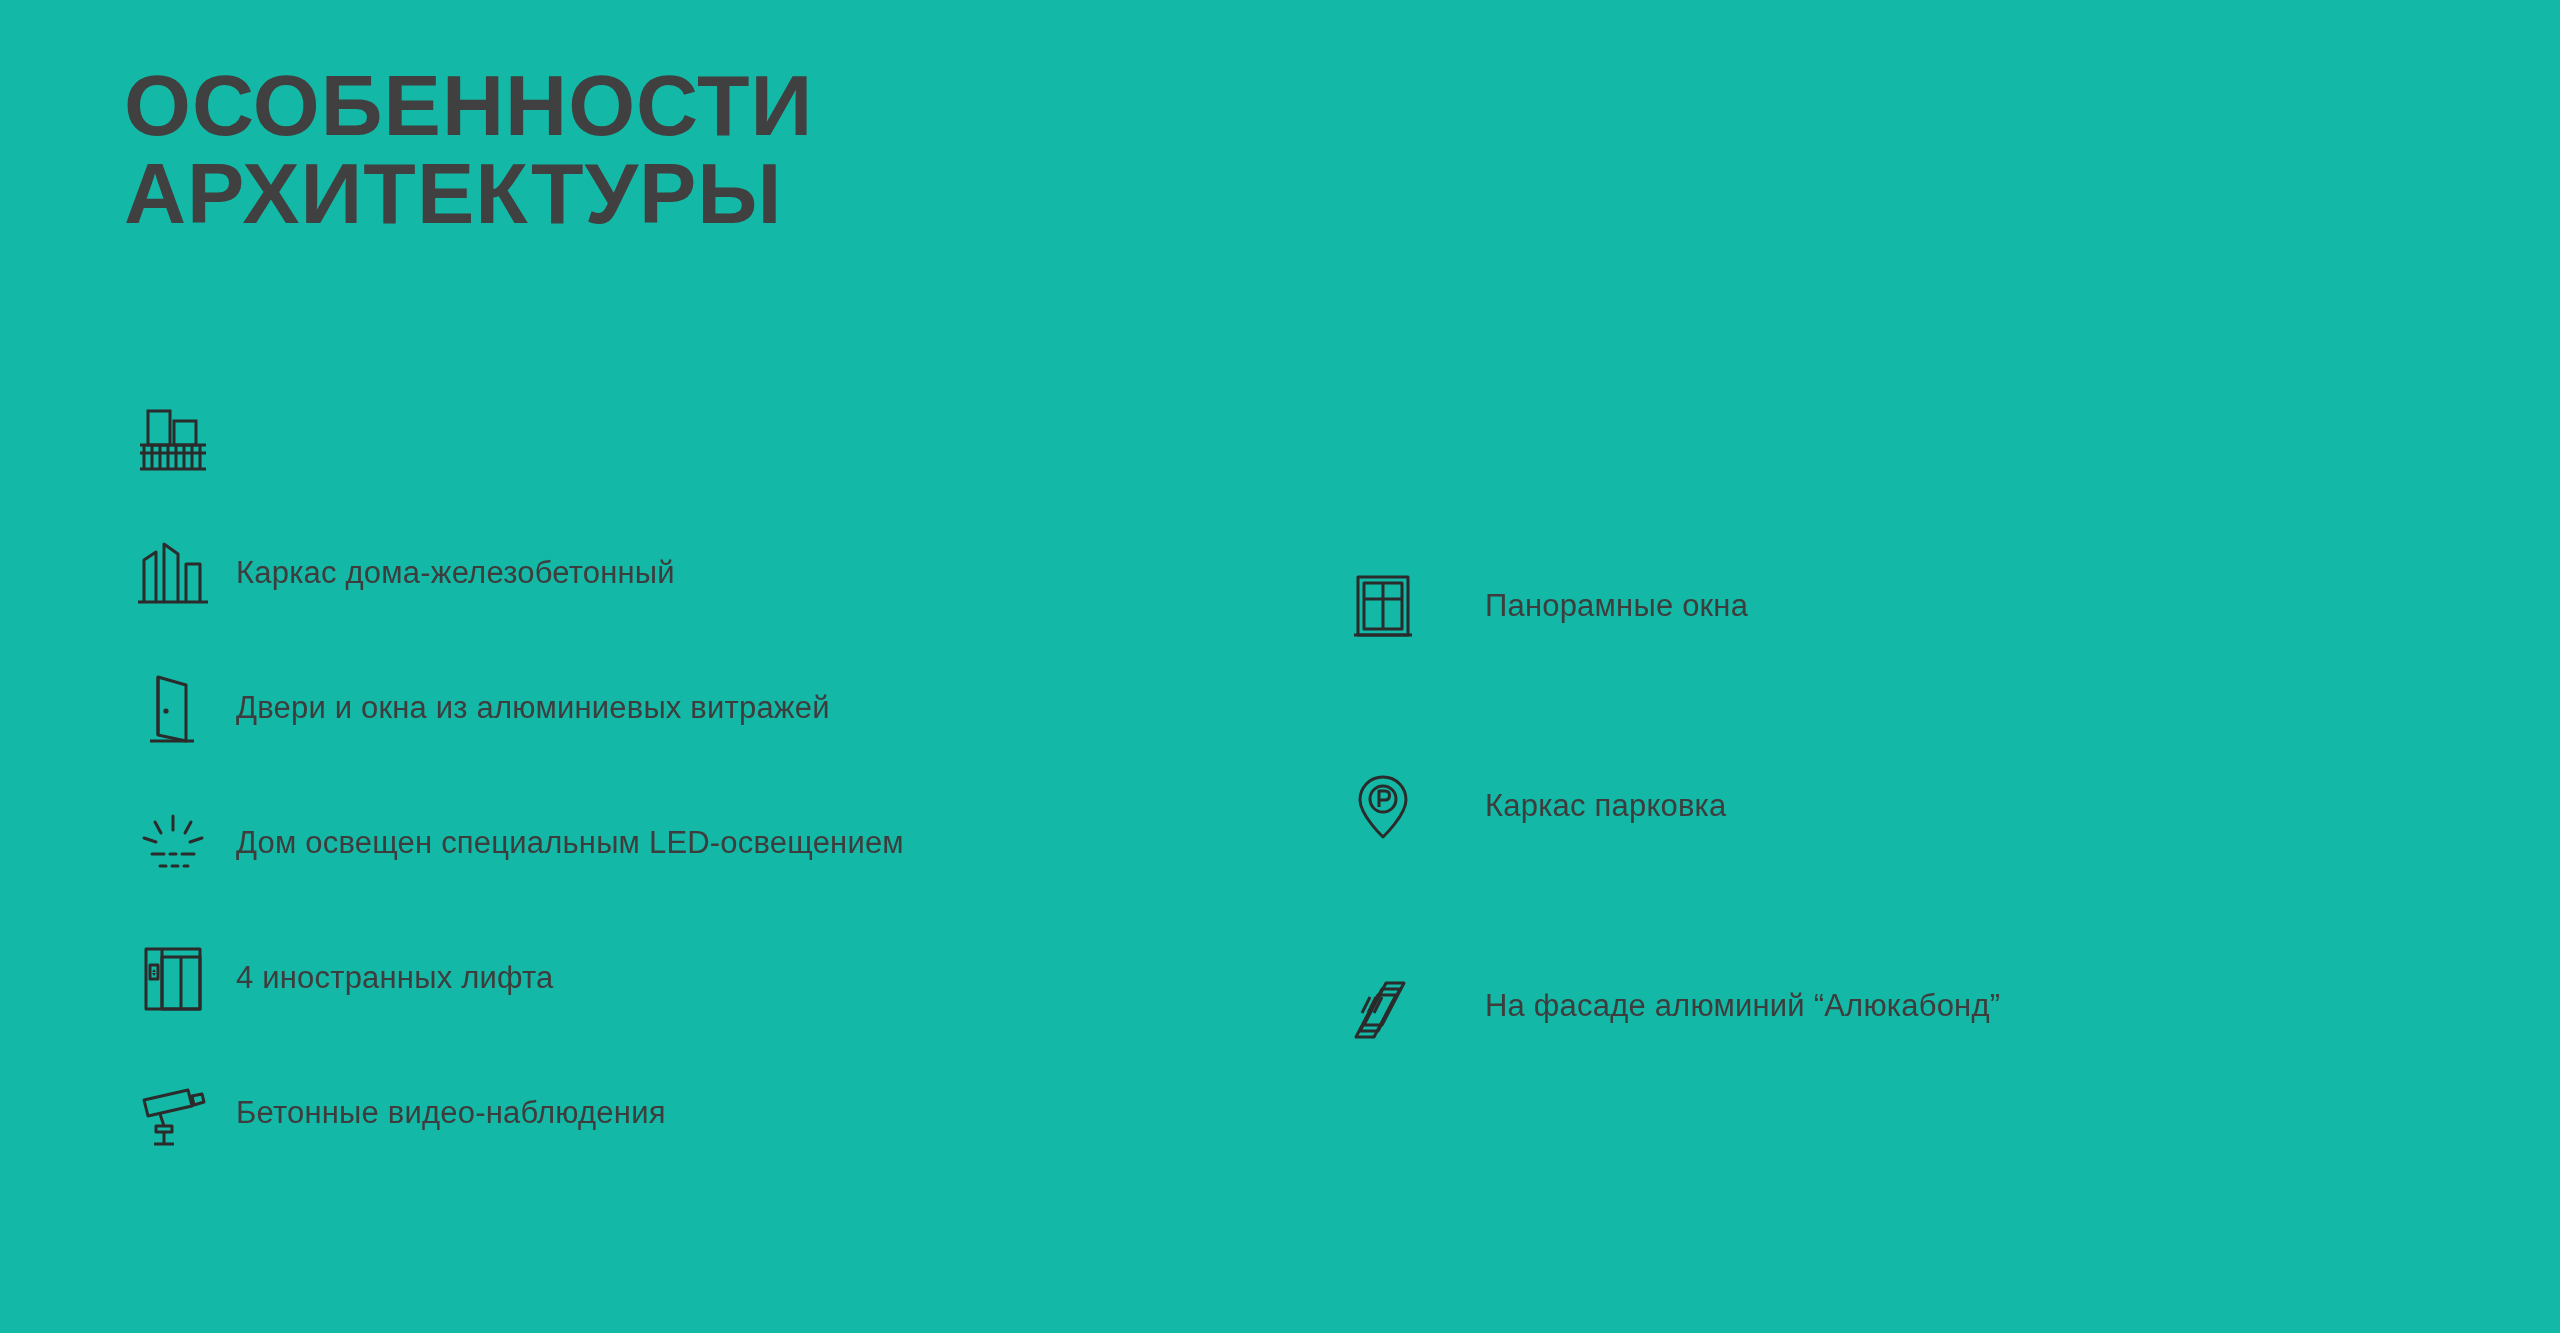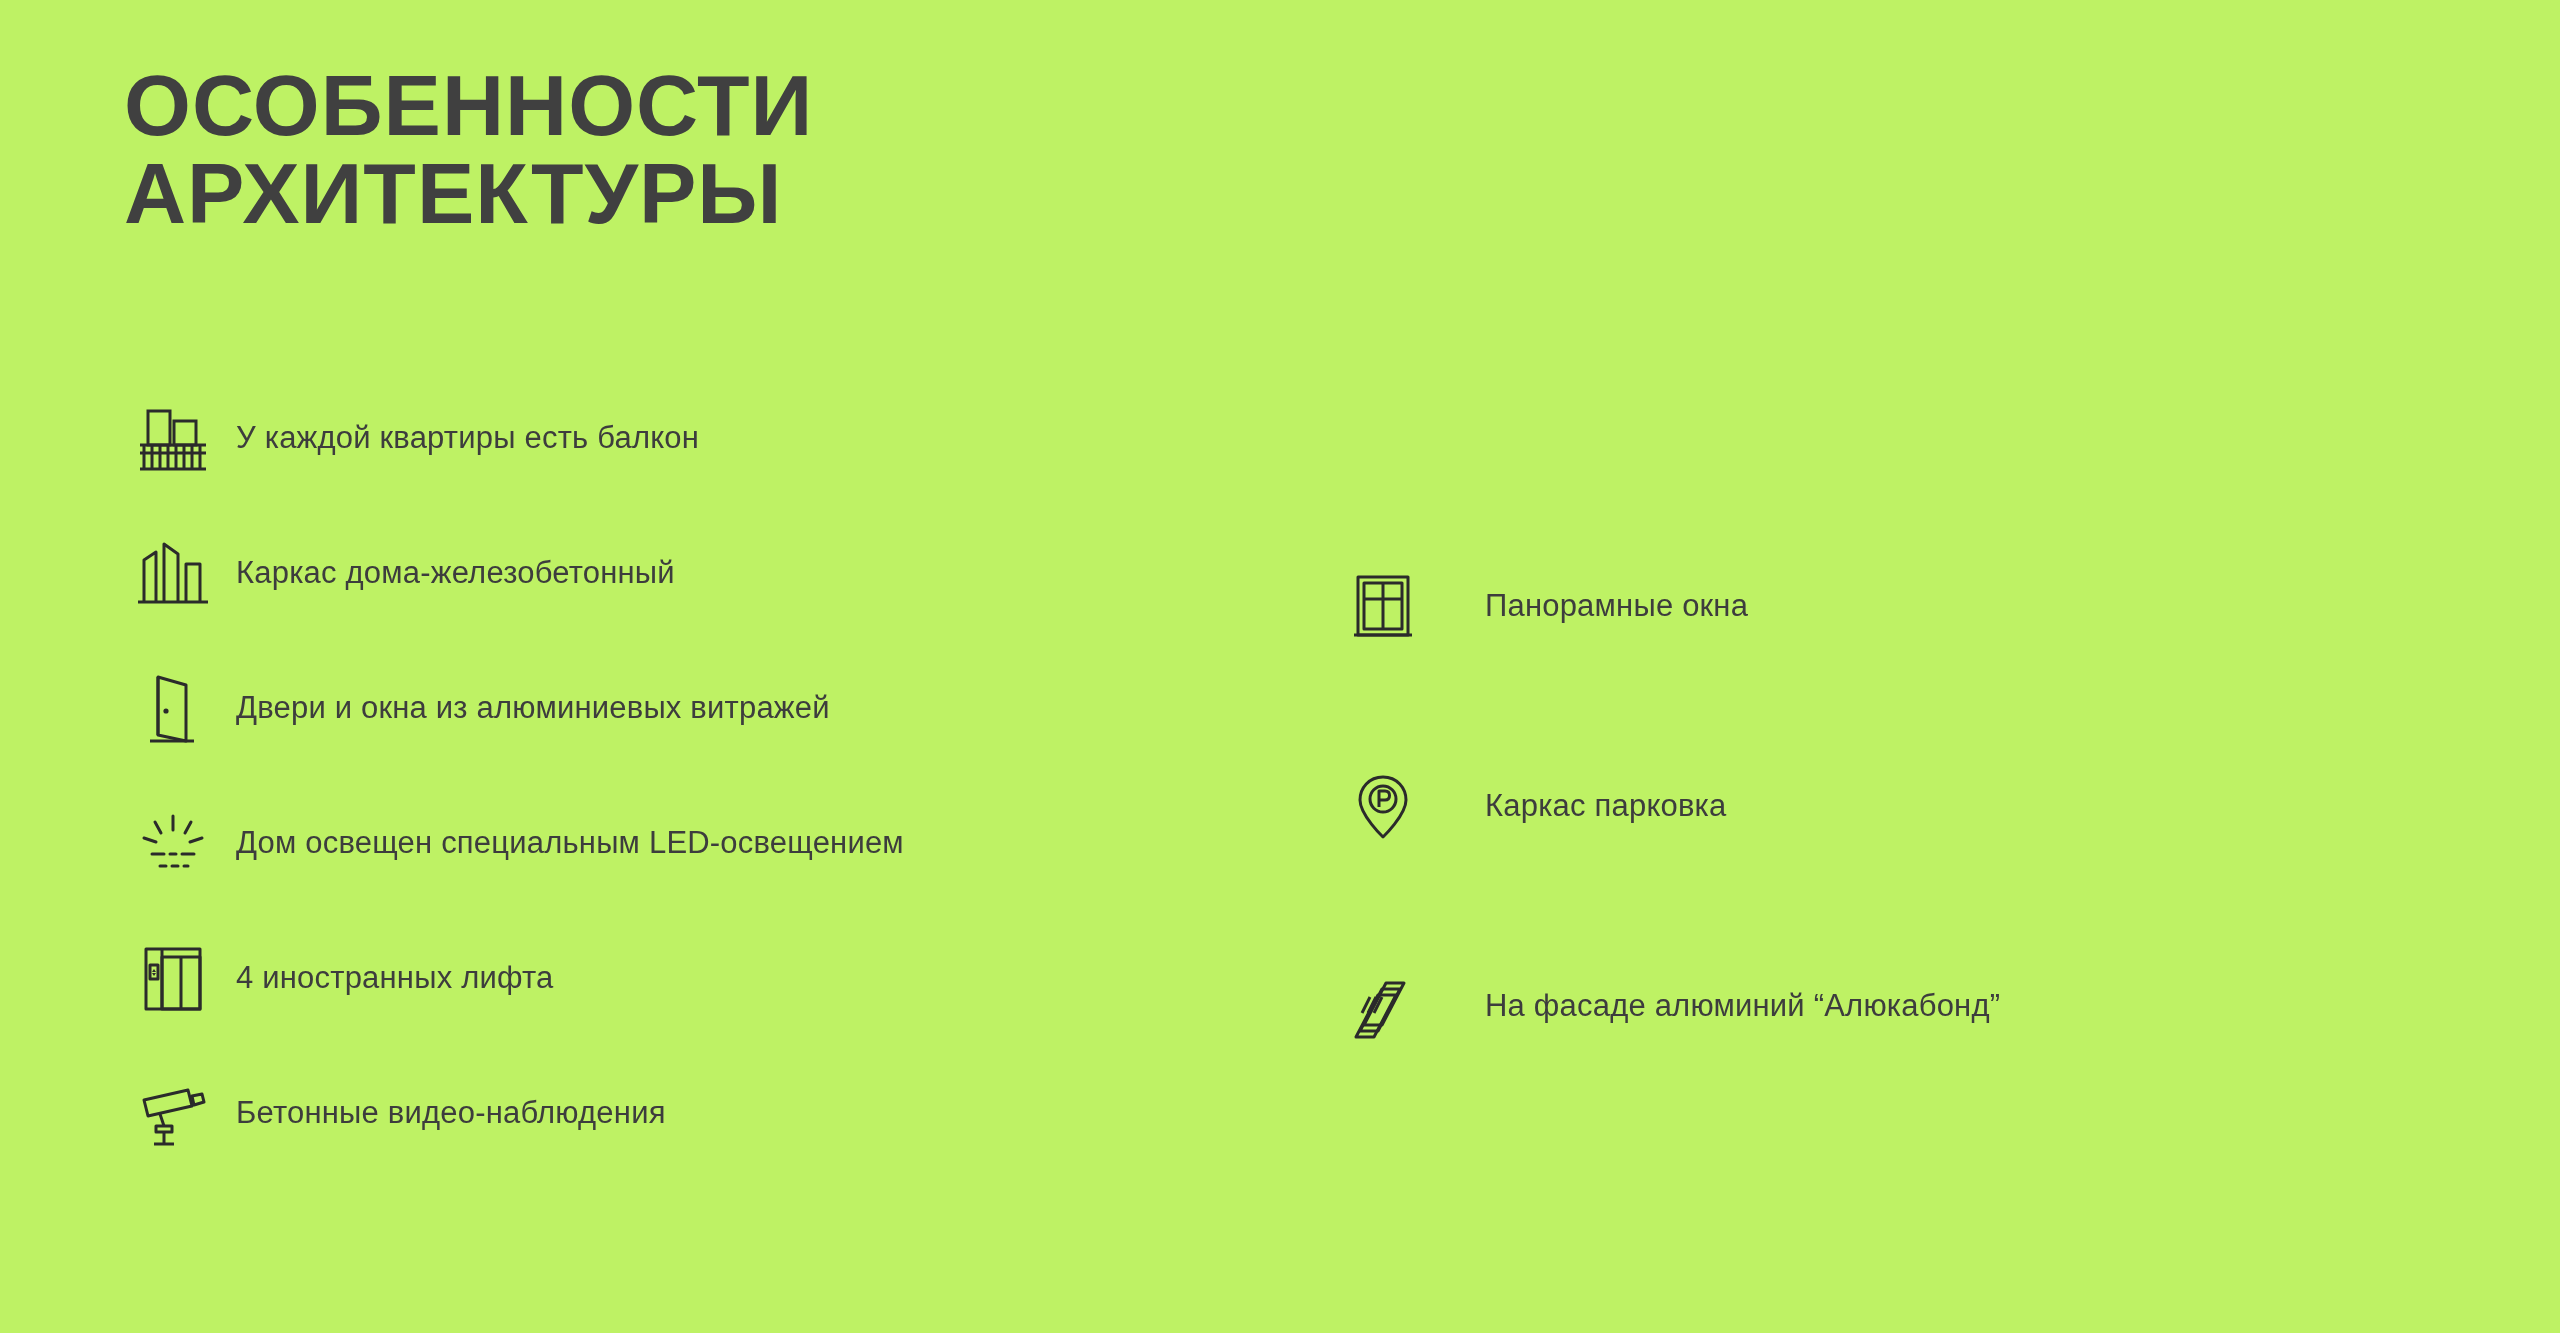--- a/index.html
+++ b/index.html
@@ -13,21 +13,21 @@
     font-family: "Liberation Sans", sans-serif;
     color: #3a3a3a;
     overflow: hidden;
     position: relative;
   }
 
   .slide {
     position: relative;
     width: 2560px;
     height: 1333px;
-    background: #bef264;
+    background: #14b8a6;
   }
 
   
   .title-block {
     position: absolute;
     left: 124px;
     top: 62px;
     width: 1200px;
   }
   .title-line {
@@ -108,21 +108,20 @@
           <line x1="14" y1="50" x2="14" y2="74"></line>
           <line x1="22" y1="50" x2="22" y2="74"></line>
           <line x1="30" y1="50" x2="30" y2="74"></line>
           <line x1="38" y1="50" x2="38" y2="74"></line>
           <line x1="46" y1="50" x2="46" y2="74"></line>
           <line x1="54" y1="50" x2="54" y2="74"></line>
           <line x1="62" y1="50" x2="62" y2="74"></line>
           <line x1="70" y1="50" x2="70" y2="74"></line>
         </svg>
       </span>
-      <span class="label">У каждой квартиры есть балкон</span>
     </div>
 
     <div class="feature">
       <span class="icon-box">
         <svg width="86" height="86" viewBox="0 0 86 86" fill="none" stroke="#2b2b2b" stroke-width="3" stroke-linejoin="round">
           <path d="M14 72 L14 30 L26 22 L26 72"></path>
           <path d="M34 72 L34 14 L48 24 L48 72"></path>
           <path d="M56 72 L56 34 L70 34 L70 72"></path>
           <line x1="8" y1="72" x2="78" y2="72"></line>
         </svg>

